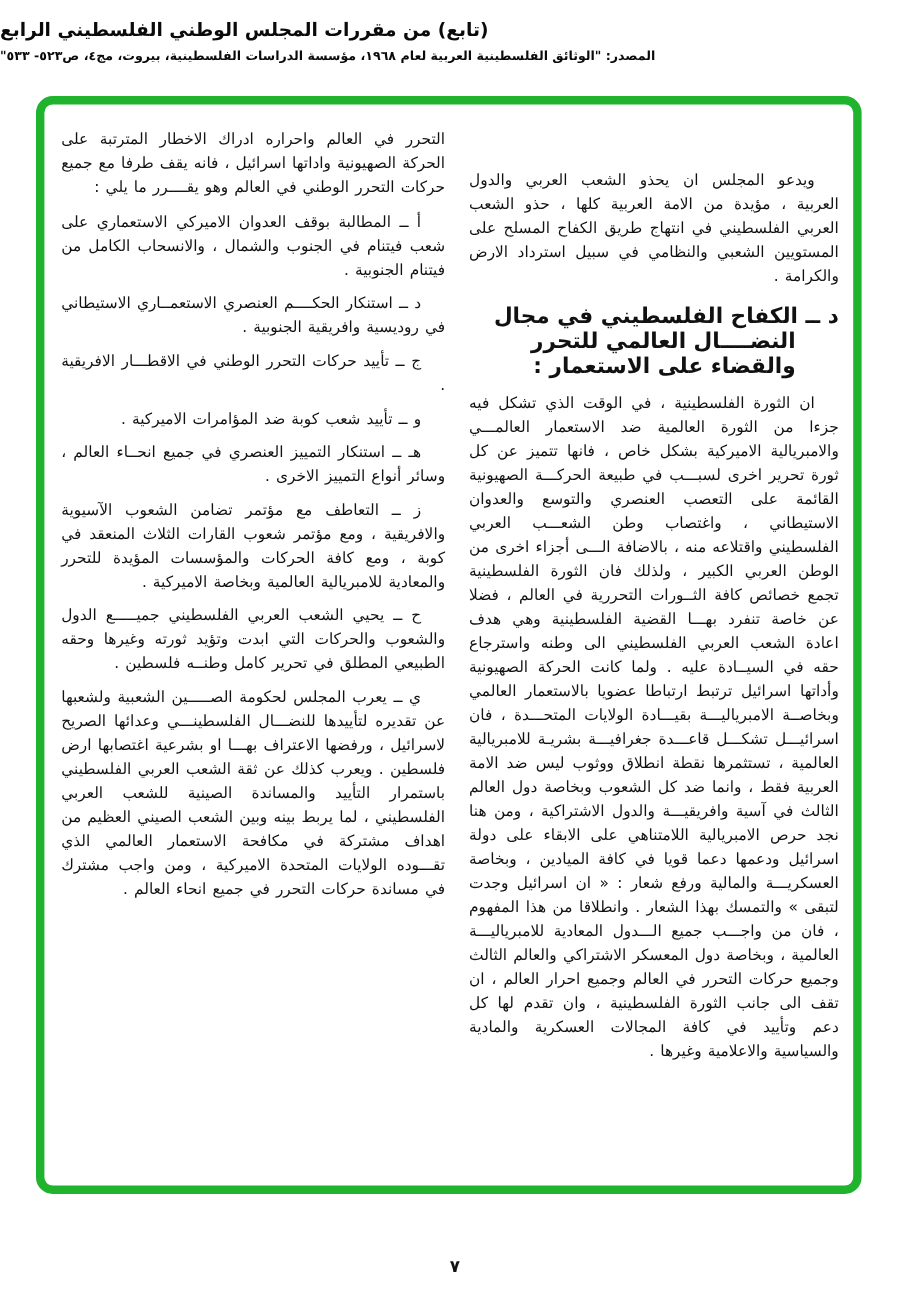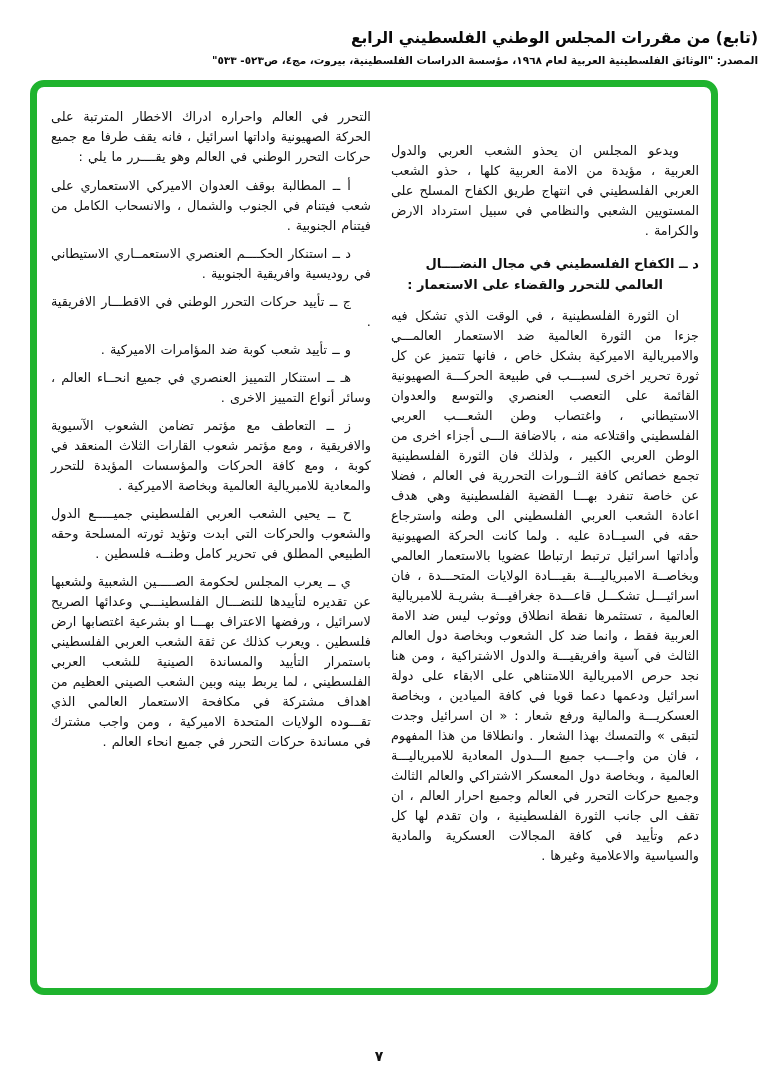--- a/index.html
+++ b/index.html
@@ -7,23 +7,22 @@
   body {
     width: 758px; height: 1078px;
     position: relative;
     font-family: "DejaVu Sans", sans-serif;
     color: #111;
     direction: rtl;
     overflow: hidden;
   }
   .page-header {
     position: absolute;
-    top: 29px; left: 0; right: 0;
-    text-align: right;
-    padding-left: 17px;
+    top: 16px; left: 0; right: 0;
+    text-align: left;
   }
   .doc-title {
     font-size: 15.5px;
     font-weight: bold;
     letter-spacing: 0;
     color: #0a0a0a;
   }
   .doc-source {
     margin-top: 7px;
     font-size: 10.5px;
@@ -51,21 +50,21 @@
   .para {
     font-size: 12.8px;
     line-height: 20px;
     text-align: justify;
     text-justify: inter-word;
     margin-bottom: 9px;
     word-spacing: 1px;
   }
   .indent { text-indent: 20px; }
   .heading {
-    font-size: 13px;
+    font-size: 18px;
     font-weight: bold;
     line-height: 21px;
     text-align: right;
     padding-right: 36px;
     text-indent: -36px;
     margin: 12px 0 11px 0;
   }
   .item { margin-bottom: 8px; }
   .page-number {
     position: absolute;
@@ -93,20 +92,20 @@
     </div>
 
     <div class="col col-left">
       <p class="para">التحرر في العالم واحراره ادراك الاخطار المترتبة على الحركة الصهيونية واداتها اسرائيل ، فانه يقف طرفا مع جميع حركات التحرر الوطني في العالم وهو يقــــرر ما يلي :</p>
       <p class="para indent item">أ ــ المطالبة بوقف العدوان الاميركي الاستعماري على شعب فيتنام في الجنوب والشمال ، والانسحاب الكامل من فيتنام الجنوبية .</p>
       <p class="para indent item">د ــ استنكار الحكــــم العنصري الاستعمــاري الاستيطاني في روديسية وافريقية الجنوبية .</p>
       <p class="para indent item">ج ــ تأييد حركات التحرر الوطني في الاقطـــار الافريقية .</p>
       <p class="para indent item">و ــ تأييد شعب كوبة ضد المؤامرات الاميركية .</p>
       <p class="para indent item">هـ ــ استنكار التمييز العنصري في جميع انحــاء العالم ، وسائر أنواع التمييز الاخرى .</p>
       <p class="para indent item">ز ــ التعاطف مع مؤتمر تضامن الشعوب الآسيوية والافريقية ، ومع مؤتمر شعوب القارات الثلاث المنعقد في كوبة ، ومع كافة الحركات والمؤسسات المؤيدة للتحرر والمعادية للامبريالية العالمية وبخاصة الاميركية .</p>
-      <p class="para indent item">ح ــ يحيي الشعب العربي الفلسطيني جميـــــع الدول والشعوب والحركات التي ابدت وتؤيد ثورته المسلحة وحقه الطبيعي المطلق في تحرير كامل وطنــه فلسطين .</p>
+      <p class="para indent item">ح ــ يحيي الشعب العربي الفلسطيني جميـــــع الدول والشعوب والحركات التي ابدت وتؤيد ثورته وغيرها وحقه الطبيعي المطلق في تحرير كامل وطنــه فلسطين .</p>
       <p class="para indent item">ي ــ يعرب المجلس لحكومة الصـــــين الشعبية ولشعبها عن تقديره لتأييدها للنضـــال الفلسطينـــي وعدائها الصريح لاسرائيل ، ورفضها الاعتراف بهـــا او بشرعية اغتصابها ارض فلسطين . ويعرب كذلك عن ثقة الشعب العربي الفلسطيني باستمرار التأييد والمساندة الصينية للشعب العربي الفلسطيني ، لما يربط بينه وبين الشعب الصيني العظيم من اهداف مشتركة في مكافحة الاستعمار العالمي الذي تقـــوده الولايات المتحدة الاميركية ، ومن واجب مشترك في مساندة حركات التحرر في جميع انحاء العالم .</p>
     </div>
 
   </div>
 </div>
 
 <div class="page-number">٧</div>
 
 </body></html>

